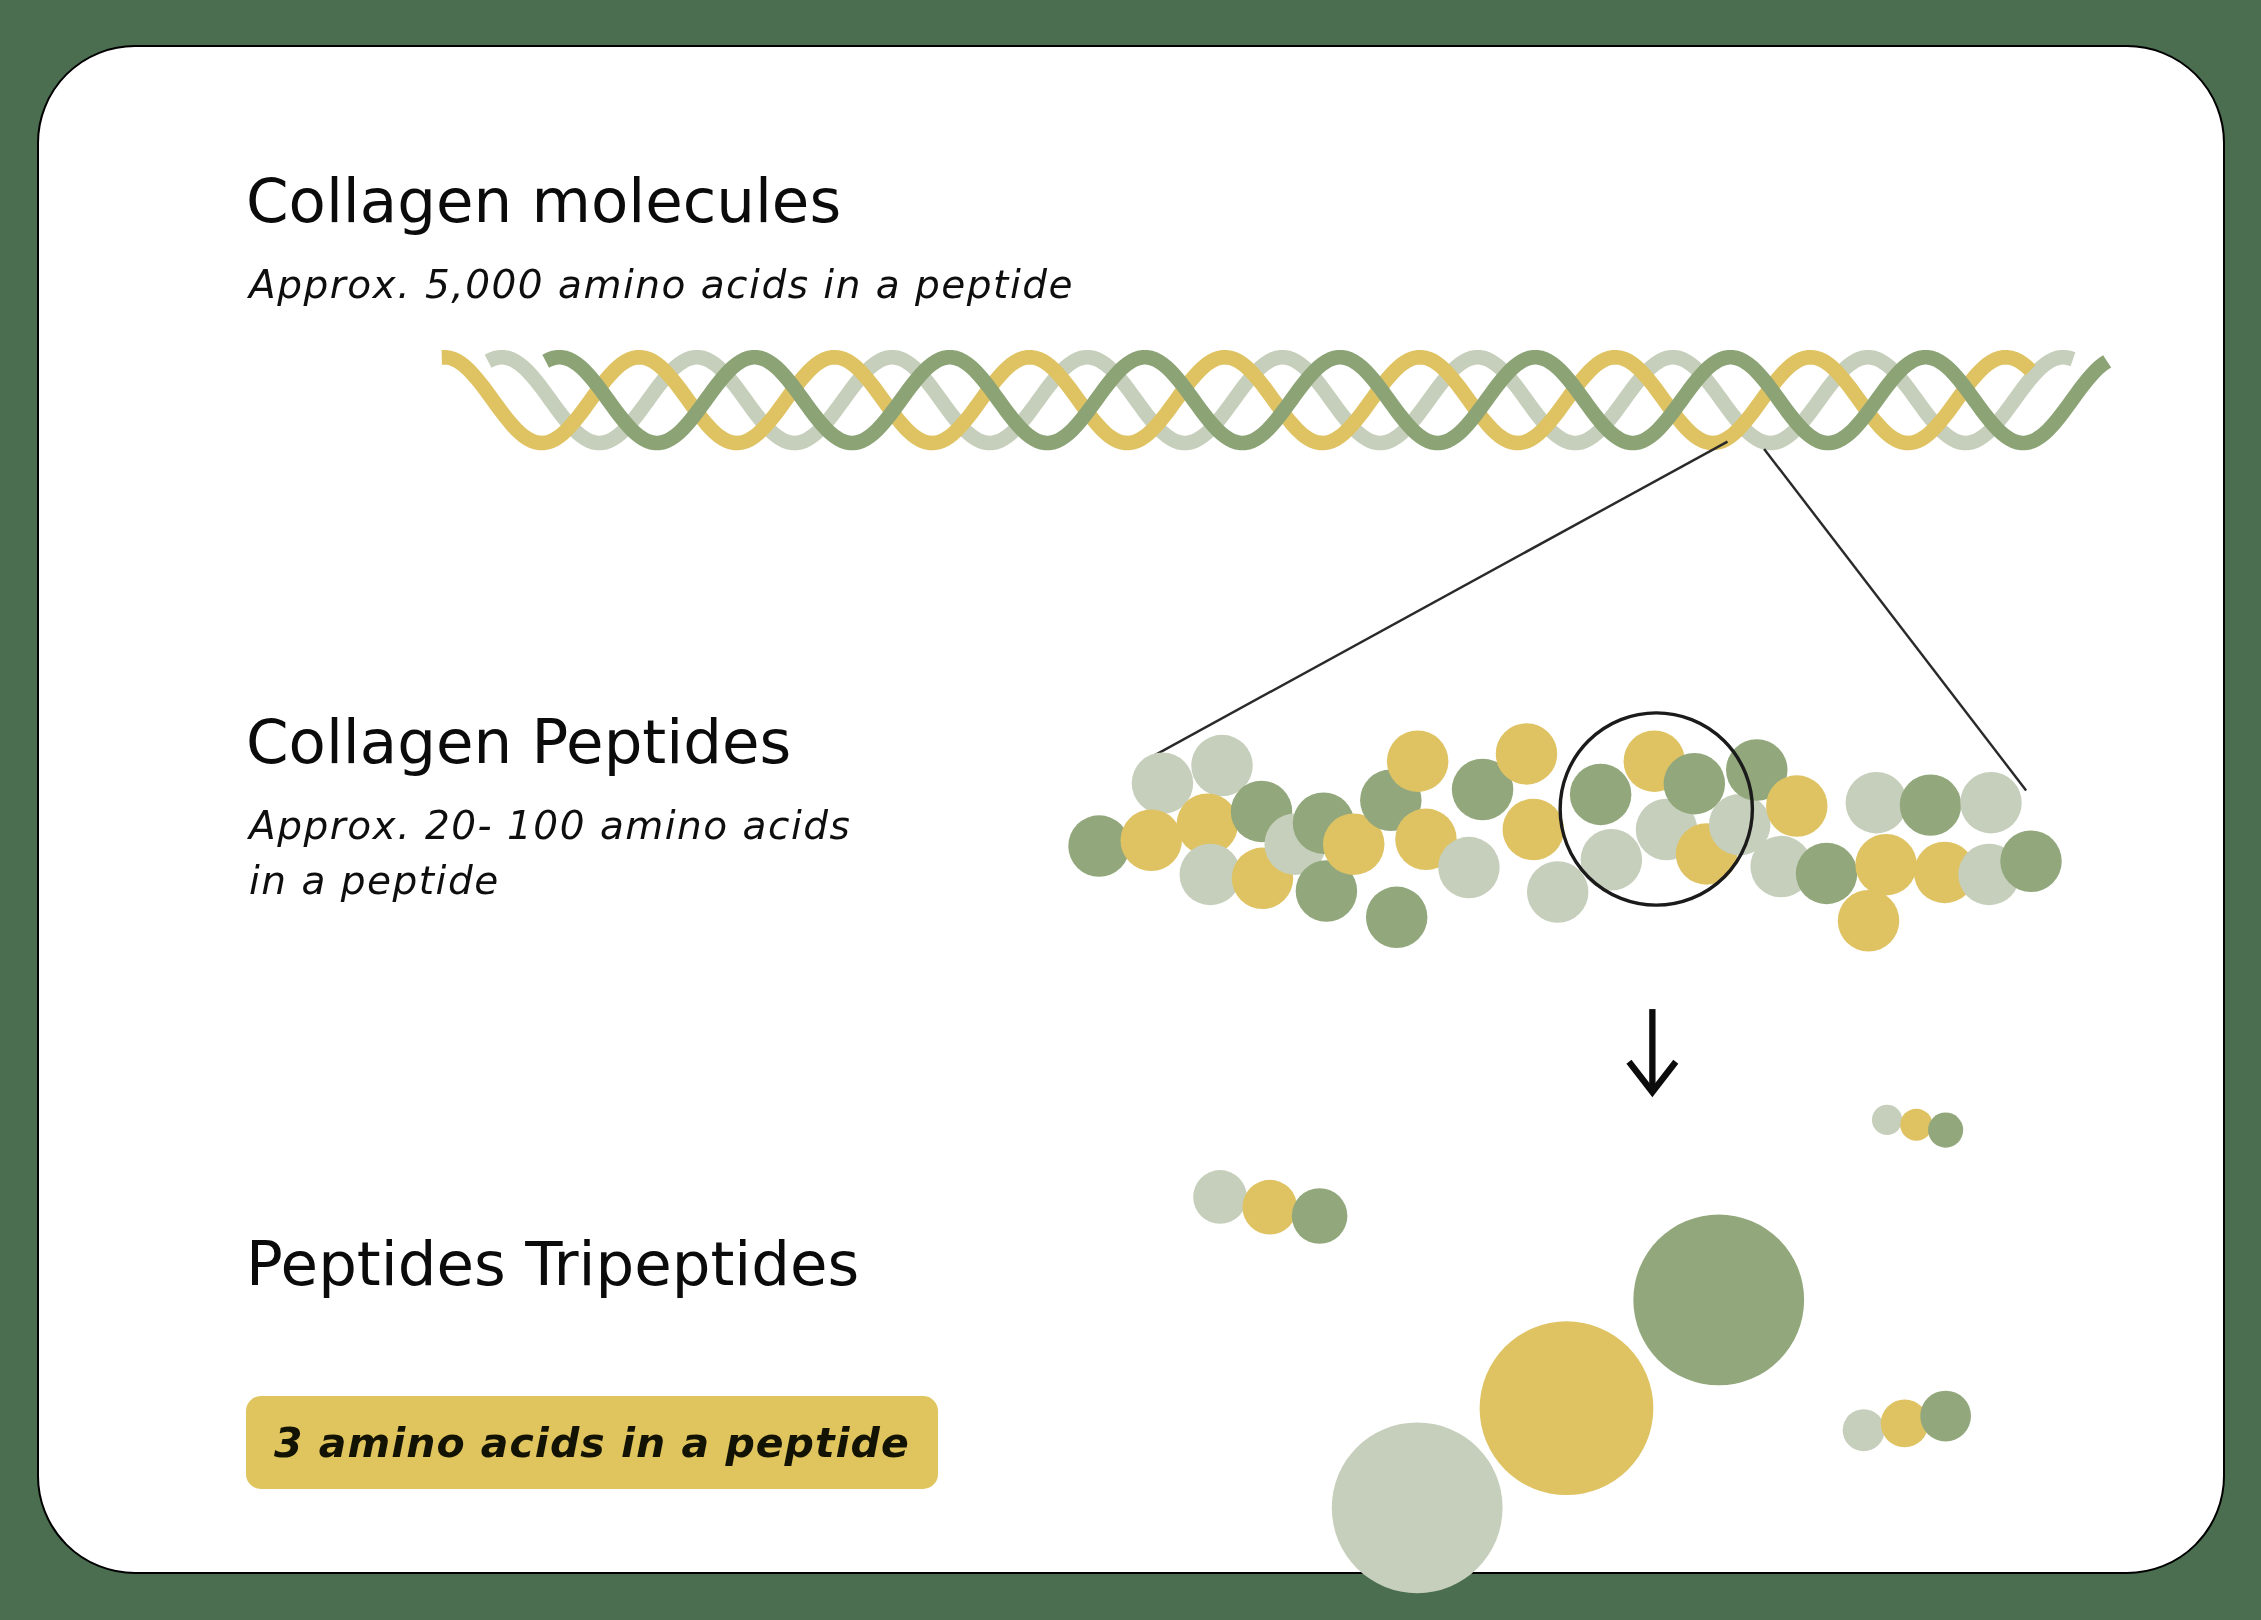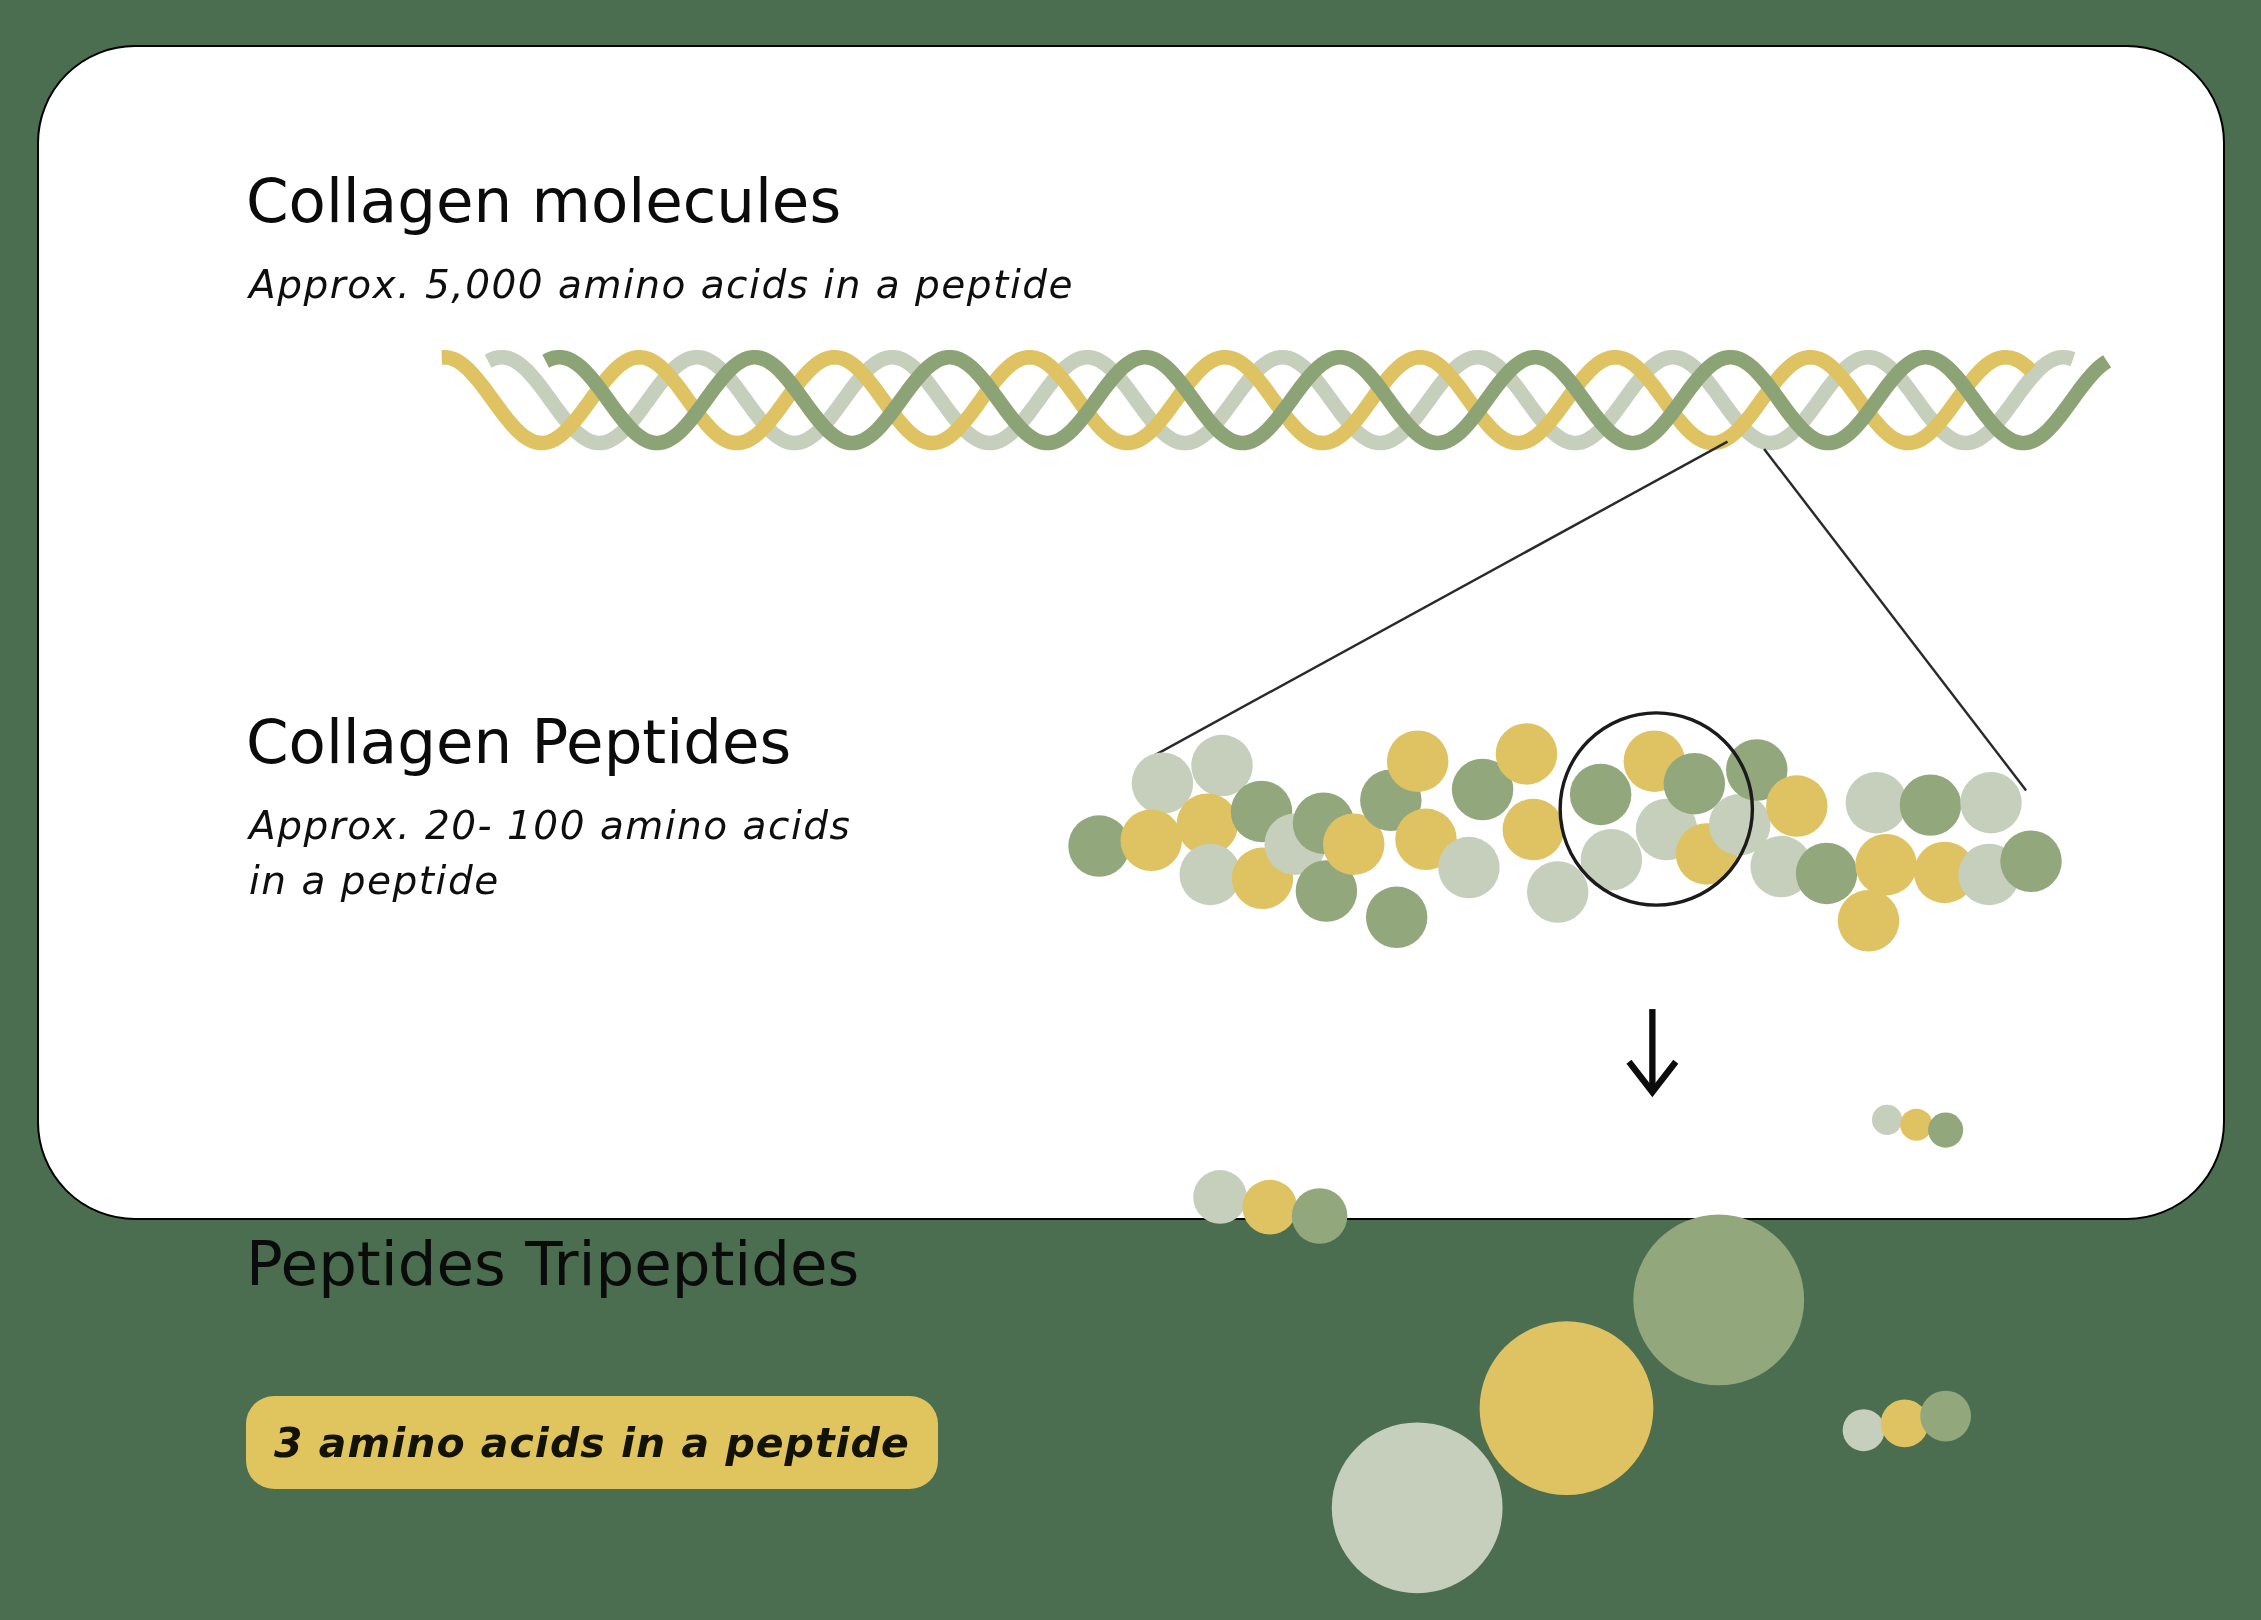--- a/index.html
+++ b/index.html
@@ -1,21 +1,21 @@
 <!DOCTYPE html>
 <html style="font-size:7.8px"><head>
 <meta charset="utf-8">
 <style>
   html,body{margin:0;padding:0}
   body{
     width:2261px;height:1620px;position:relative;overflow:hidden;
     font-family:"DejaVu Sans","Liberation Sans",sans-serif;
   }
   .card{
-    position:absolute;left:37px;top:45px;width:2188px;height:1175px;
+    position:absolute;left:37px;top:45px;width:2188px;height:1529px;
     background:#ffffff;border:2.4px solid #000;border-radius:98px;box-sizing:border-box;
   }
   .title{
     position:absolute;margin:0;font-size:61px;font-weight:500;
     color:#0b0b0b;letter-spacing:0;line-height:1.15;white-space:nowrap;
   }
   .subtitle{
     position:absolute;margin:0;font-size:39px;font-style:italic;font-weight:400;
     color:#0e0e0e;letter-spacing:1.5px;line-height:55px;white-space:pre-line;
   }
@@ -37,21 +37,21 @@
 <body style="background: rgb(74, 110, 79);">
 
 <div class="card">
   <h1 class="title" id="title-molecules">Collagen molecules</h1>
   <p class="subtitle" id="subtitle-molecules">Approx. 5,000 amino acids in a peptide</p>
 
   <h1 class="title" id="title-peptides">Collagen Peptides</h1>
   <p class="subtitle" id="subtitle-peptides"><span>Approx. 20- 100 amino acids</span><br><span>in a peptide</span></p>
 
   <h1 class="title" id="title-tripeptides">Peptides Tripeptides</h1>
-  <div class="badge" style="background: rgb(224, 196, 94);">3 amino acids in a peptide</div>
+  <div class="badge" style="background: rgb(224, 196, 94); border-radius: 15px;">3 amino acids in a peptide</div>
 </div>
 
 <svg class="illustration" viewBox="0 0 4633 3320" xmlns="http://www.w3.org/2000/svg">
     <path d="M1000.0 740.4L1008.0 736.3L1016.0 733.6L1024.0 732.2L1032.0 732.2L1040.0 733.6L1048.0 736.3L1056.0 740.4L1064.0 745.7L1072.0 752.2L1080.0 759.8L1088.0 768.3L1096.0 777.6L1104.0 787.6L1112.0 798.1L1120.0 809.0L1128.0 820.0L1136.0 831.0L1144.0 841.9L1152.0 852.4L1160.0 862.4L1168.0 871.7L1176.0 880.2L1184.0 887.8L1192.0 894.3L1200.0 899.6L1208.0 903.7L1216.0 906.4L1224.0 907.8L1232.0 907.8L1240.0 906.4L1248.0 903.7L1256.0 899.6L1264.0 894.3L1272.0 887.8L1280.0 880.2L1288.0 871.7L1296.0 862.4L1304.0 852.4L1312.0 841.9L1320.0 831.0L1328.0 820.0L1336.0 809.0L1344.0 798.1L1352.0 787.6L1360.0 777.6L1368.0 768.3L1376.0 759.8L1384.0 752.2L1392.0 745.7L1400.0 740.4L1408.0 736.3L1416.0 733.6L1424.0 732.2L1432.0 732.2L1440.0 733.6L1448.0 736.3L1456.0 740.4L1464.0 745.7L1472.0 752.2L1480.0 759.8L1488.0 768.3L1496.0 777.6L1504.0 787.6L1512.0 798.1L1520.0 809.0L1528.0 820.0L1536.0 831.0L1544.0 841.9L1552.0 852.4L1560.0 862.4L1568.0 871.7L1576.0 880.2L1584.0 887.8L1592.0 894.3L1600.0 899.6L1608.0 903.7L1616.0 906.4L1624.0 907.8L1632.0 907.8L1640.0 906.4L1648.0 903.7L1656.0 899.6L1664.0 894.3L1672.0 887.8L1680.0 880.2L1688.0 871.7L1696.0 862.4L1704.0 852.4L1712.0 841.9L1720.0 831.0L1728.0 820.0L1736.0 809.0L1744.0 798.1L1752.0 787.6L1760.0 777.6L1768.0 768.3L1776.0 759.8L1784.0 752.2L1792.0 745.7L1800.0 740.4L1808.0 736.3L1816.0 733.6L1824.0 732.2L1832.0 732.2L1840.0 733.6L1848.0 736.3L1856.0 740.4L1864.0 745.7L1872.0 752.2L1880.0 759.8L1888.0 768.3L1896.0 777.6L1904.0 787.6L1912.0 798.1L1920.0 809.0L1928.0 820.0L1936.0 831.0L1944.0 841.9L1952.0 852.4L1960.0 862.4L1968.0 871.7L1976.0 880.2L1984.0 887.8L1992.0 894.3L2000.0 899.6L2008.0 903.7L2016.0 906.4L2024.0 907.8L2032.0 907.8L2040.0 906.4L2048.0 903.7L2056.0 899.6L2064.0 894.3L2072.0 887.8L2080.0 880.2L2088.0 871.7L2096.0 862.4L2104.0 852.4L2112.0 841.9L2120.0 831.0L2128.0 820.0L2136.0 809.0L2144.0 798.1L2152.0 787.6L2160.0 777.6L2168.0 768.3L2176.0 759.8L2184.0 752.2L2192.0 745.7L2200.0 740.4L2208.0 736.3L2216.0 733.6L2224.0 732.2L2232.0 732.2L2240.0 733.6L2248.0 736.3L2256.0 740.4L2264.0 745.7L2272.0 752.2L2280.0 759.8L2288.0 768.3L2296.0 777.6L2304.0 787.6L2312.0 798.1L2320.0 809.0L2328.0 820.0L2336.0 831.0L2344.0 841.9L2352.0 852.4L2360.0 862.4L2368.0 871.7L2376.0 880.2L2384.0 887.8L2392.0 894.3L2400.0 899.6L2408.0 903.7L2416.0 906.4L2424.0 907.8L2432.0 907.8L2440.0 906.4L2448.0 903.7L2456.0 899.6L2464.0 894.3L2472.0 887.8L2480.0 880.2L2488.0 871.7L2496.0 862.4L2504.0 852.4L2512.0 841.9L2520.0 831.0L2528.0 820.0L2536.0 809.0L2544.0 798.1L2552.0 787.6L2560.0 777.6L2568.0 768.3L2576.0 759.8L2584.0 752.2L2592.0 745.7L2600.0 740.4L2608.0 736.3L2616.0 733.6L2624.0 732.2L2632.0 732.2L2640.0 733.6L2648.0 736.3L2656.0 740.4L2664.0 745.7L2672.0 752.2L2680.0 759.8L2688.0 768.3L2696.0 777.6L2704.0 787.6L2712.0 798.1L2720.0 809.0L2728.0 820.0L2736.0 831.0L2744.0 841.9L2752.0 852.4L2760.0 862.4L2768.0 871.7L2776.0 880.2L2784.0 887.8L2792.0 894.3L2800.0 899.6L2808.0 903.7L2816.0 906.4L2824.0 907.8L2832.0 907.8L2840.0 906.4L2848.0 903.7L2856.0 899.6L2864.0 894.3L2872.0 887.8L2880.0 880.2L2888.0 871.7L2896.0 862.4L2904.0 852.4L2912.0 841.9L2920.0 831.0L2928.0 820.0L2936.0 809.0L2944.0 798.1L2952.0 787.6L2960.0 777.6L2968.0 768.3L2976.0 759.8L2984.0 752.2L2992.0 745.7L3000.0 740.4L3008.0 736.3L3016.0 733.6L3024.0 732.2L3032.0 732.2L3040.0 733.6L3048.0 736.3L3056.0 740.4L3064.0 745.7L3072.0 752.2L3080.0 759.8L3088.0 768.3L3096.0 777.6L3104.0 787.6L3112.0 798.1L3120.0 809.0L3128.0 820.0L3136.0 831.0L3144.0 841.9L3152.0 852.4L3160.0 862.4L3168.0 871.7L3176.0 880.2L3184.0 887.8L3192.0 894.3L3200.0 899.6L3208.0 903.7L3216.0 906.4L3224.0 907.8L3232.0 907.8L3240.0 906.4L3248.0 903.7L3256.0 899.6L3264.0 894.3L3272.0 887.8L3280.0 880.2L3288.0 871.7L3296.0 862.4L3304.0 852.4L3312.0 841.9L3320.0 831.0L3328.0 820.0L3336.0 809.0L3344.0 798.1L3352.0 787.6L3360.0 777.6L3368.0 768.3L3376.0 759.8L3384.0 752.2L3392.0 745.7L3400.0 740.4L3408.0 736.3L3416.0 733.6L3424.0 732.2L3432.0 732.2L3440.0 733.6L3448.0 736.3L3456.0 740.4L3464.0 745.7L3472.0 752.2L3480.0 759.8L3488.0 768.3L3496.0 777.6L3504.0 787.6L3512.0 798.1L3520.0 809.0L3528.0 820.0L3536.0 831.0L3544.0 841.9L3552.0 852.4L3560.0 862.4L3568.0 871.7L3576.0 880.2L3584.0 887.8L3592.0 894.3L3600.0 899.6L3608.0 903.7L3616.0 906.4L3624.0 907.8L3632.0 907.8L3640.0 906.4L3648.0 903.7L3656.0 899.6L3664.0 894.3L3672.0 887.8L3680.0 880.2L3688.0 871.7L3696.0 862.4L3704.0 852.4L3712.0 841.9L3720.0 831.0L3728.0 820.0L3736.0 809.0L3744.0 798.1L3752.0 787.6L3760.0 777.6L3768.0 768.3L3776.0 759.8L3784.0 752.2L3792.0 745.7L3800.0 740.4L3808.0 736.3L3816.0 733.6L3824.0 732.2L3832.0 732.2L3840.0 733.6L3848.0 736.3L3856.0 740.4L3864.0 745.7L3872.0 752.2L3880.0 759.8L3888.0 768.3L3896.0 777.6L3904.0 787.6L3912.0 798.1L3920.0 809.0L3928.0 820.0L3936.0 831.0L3944.0 841.9L3952.0 852.4L3960.0 862.4L3968.0 871.7L3976.0 880.2L3984.0 887.8L3992.0 894.3L4000.0 899.6L4008.0 903.7L4016.0 906.4L4024.0 907.8L4032.0 907.8L4040.0 906.4L4048.0 903.7L4056.0 899.6L4064.0 894.3L4072.0 887.8L4080.0 880.2L4088.0 871.7L4096.0 862.4L4104.0 852.4L4112.0 841.9L4120.0 831.0L4128.0 820.0L4136.0 809.0L4144.0 798.1L4152.0 787.6L4160.0 777.6L4168.0 768.3L4176.0 759.8L4184.0 752.2L4192.0 745.7L4200.0 740.4L4208.0 736.3L4216.0 733.6L4224.0 732.2L4232.0 732.2L4240.0 733.6L4248.0 736.3" fill="none" stroke="#C6CFBB" stroke-width="30"></path>
     <path d="M905.0 732.3L913.0 732.1L921.0 733.3L929.0 735.9L937.0 739.8L945.0 745.0L953.0 751.3L961.0 758.8L969.0 767.2L977.0 776.4L985.0 786.3L993.0 796.8L1001.0 807.6L1009.0 818.6L1017.0 829.7L1025.0 840.5L1033.0 851.1L1041.0 861.2L1049.0 870.6L1057.0 879.2L1065.0 886.9L1073.0 893.6L1081.0 899.0L1089.0 903.3L1097.0 906.2L1105.0 907.7L1113.0 907.9L1121.0 906.7L1129.0 904.1L1137.0 900.2L1145.0 895.0L1153.0 888.7L1161.0 881.2L1169.0 872.8L1177.0 863.6L1185.0 853.7L1193.0 843.2L1201.0 832.4L1209.0 821.4L1217.0 810.3L1225.0 799.5L1233.0 788.9L1241.0 778.8L1249.0 769.4L1257.0 760.8L1265.0 753.1L1273.0 746.4L1281.0 741.0L1289.0 736.7L1297.0 733.8L1305.0 732.3L1313.0 732.1L1321.0 733.3L1329.0 735.9L1337.0 739.8L1345.0 745.0L1353.0 751.3L1361.0 758.8L1369.0 767.2L1377.0 776.4L1385.0 786.3L1393.0 796.8L1401.0 807.6L1409.0 818.6L1417.0 829.7L1425.0 840.5L1433.0 851.1L1441.0 861.2L1449.0 870.6L1457.0 879.2L1465.0 886.9L1473.0 893.6L1481.0 899.0L1489.0 903.3L1497.0 906.2L1505.0 907.7L1513.0 907.9L1521.0 906.7L1529.0 904.1L1537.0 900.2L1545.0 895.0L1553.0 888.7L1561.0 881.2L1569.0 872.8L1577.0 863.6L1585.0 853.7L1593.0 843.2L1601.0 832.4L1609.0 821.4L1617.0 810.3L1625.0 799.5L1633.0 788.9L1641.0 778.8L1649.0 769.4L1657.0 760.8L1665.0 753.1L1673.0 746.4L1681.0 741.0L1689.0 736.7L1697.0 733.8L1705.0 732.3L1713.0 732.1L1721.0 733.3L1729.0 735.9L1737.0 739.8L1745.0 745.0L1753.0 751.3L1761.0 758.8L1769.0 767.2L1777.0 776.4L1785.0 786.3L1793.0 796.8L1801.0 807.6L1809.0 818.6L1817.0 829.7L1825.0 840.5L1833.0 851.1L1841.0 861.2L1849.0 870.6L1857.0 879.2L1865.0 886.9L1873.0 893.6L1881.0 899.0L1889.0 903.3L1897.0 906.2L1905.0 907.7L1913.0 907.9L1921.0 906.7L1929.0 904.1L1937.0 900.2L1945.0 895.0L1953.0 888.7L1961.0 881.2L1969.0 872.8L1977.0 863.6L1985.0 853.7L1993.0 843.2L2001.0 832.4L2009.0 821.4L2017.0 810.3L2025.0 799.5L2033.0 788.9L2041.0 778.8L2049.0 769.4L2057.0 760.8L2065.0 753.1L2073.0 746.4L2081.0 741.0L2089.0 736.7L2097.0 733.8L2105.0 732.3L2113.0 732.1L2121.0 733.3L2129.0 735.9L2137.0 739.8L2145.0 745.0L2153.0 751.3L2161.0 758.8L2169.0 767.2L2177.0 776.4L2185.0 786.3L2193.0 796.8L2201.0 807.6L2209.0 818.6L2217.0 829.7L2225.0 840.5L2233.0 851.1L2241.0 861.2L2249.0 870.6L2257.0 879.2L2265.0 886.9L2273.0 893.6L2281.0 899.0L2289.0 903.3L2297.0 906.2L2305.0 907.7L2313.0 907.9L2321.0 906.7L2329.0 904.1L2337.0 900.2L2345.0 895.0L2353.0 888.7L2361.0 881.2L2369.0 872.8L2377.0 863.6L2385.0 853.7L2393.0 843.2L2401.0 832.4L2409.0 821.4L2417.0 810.3L2425.0 799.5L2433.0 788.9L2441.0 778.8L2449.0 769.4L2457.0 760.8L2465.0 753.1L2473.0 746.4L2481.0 741.0L2489.0 736.7L2497.0 733.8L2505.0 732.3L2513.0 732.1L2521.0 733.3L2529.0 735.9L2537.0 739.8L2545.0 745.0L2553.0 751.3L2561.0 758.8L2569.0 767.2L2577.0 776.4L2585.0 786.3L2593.0 796.8L2601.0 807.6L2609.0 818.6L2617.0 829.7L2625.0 840.5L2633.0 851.1L2641.0 861.2L2649.0 870.6L2657.0 879.2L2665.0 886.9L2673.0 893.6L2681.0 899.0L2689.0 903.3L2697.0 906.2L2705.0 907.7L2713.0 907.9L2721.0 906.7L2729.0 904.1L2737.0 900.2L2745.0 895.0L2753.0 888.7L2761.0 881.2L2769.0 872.8L2777.0 863.6L2785.0 853.7L2793.0 843.2L2801.0 832.4L2809.0 821.4L2817.0 810.3L2825.0 799.5L2833.0 788.9L2841.0 778.8L2849.0 769.4L2857.0 760.8L2865.0 753.1L2873.0 746.4L2881.0 741.0L2889.0 736.7L2897.0 733.8L2905.0 732.3L2913.0 732.1L2921.0 733.3L2929.0 735.9L2937.0 739.8L2945.0 745.0L2953.0 751.3L2961.0 758.8L2969.0 767.2L2977.0 776.4L2985.0 786.3L2993.0 796.8L3001.0 807.6L3009.0 818.6L3017.0 829.7L3025.0 840.5L3033.0 851.1L3041.0 861.2L3049.0 870.6L3057.0 879.2L3065.0 886.9L3073.0 893.6L3081.0 899.0L3089.0 903.3L3097.0 906.2L3105.0 907.7L3113.0 907.9L3121.0 906.7L3129.0 904.1L3137.0 900.2L3145.0 895.0L3153.0 888.7L3161.0 881.2L3169.0 872.8L3177.0 863.6L3185.0 853.7L3193.0 843.2L3201.0 832.4L3209.0 821.4L3217.0 810.3L3225.0 799.5L3233.0 788.9L3241.0 778.8L3249.0 769.4L3257.0 760.8L3265.0 753.1L3273.0 746.4L3281.0 741.0L3289.0 736.7L3297.0 733.8L3305.0 732.3L3313.0 732.1L3321.0 733.3L3329.0 735.9L3337.0 739.8L3345.0 745.0L3353.0 751.3L3361.0 758.8L3369.0 767.2L3377.0 776.4L3385.0 786.3L3393.0 796.8L3401.0 807.6L3409.0 818.6L3417.0 829.7L3425.0 840.5L3433.0 851.1L3441.0 861.2L3449.0 870.6L3457.0 879.2L3465.0 886.9L3473.0 893.6L3481.0 899.0L3489.0 903.3L3497.0 906.2L3505.0 907.7L3513.0 907.9L3521.0 906.7L3529.0 904.1L3537.0 900.2L3545.0 895.0L3553.0 888.7L3561.0 881.2L3569.0 872.8L3577.0 863.6L3585.0 853.7L3593.0 843.2L3601.0 832.4L3609.0 821.4L3617.0 810.3L3625.0 799.5L3633.0 788.9L3641.0 778.8L3649.0 769.4L3657.0 760.8L3665.0 753.1L3673.0 746.4L3681.0 741.0L3689.0 736.7L3697.0 733.8L3705.0 732.3L3713.0 732.1L3721.0 733.3L3729.0 735.9L3737.0 739.8L3745.0 745.0L3753.0 751.3L3761.0 758.8L3769.0 767.2L3777.0 776.4L3785.0 786.3L3793.0 796.8L3801.0 807.6L3809.0 818.6L3817.0 829.7L3825.0 840.5L3833.0 851.1L3841.0 861.2L3849.0 870.6L3857.0 879.2L3865.0 886.9L3873.0 893.6L3881.0 899.0L3889.0 903.3L3897.0 906.2L3905.0 907.7L3913.0 907.9L3921.0 906.7L3929.0 904.1L3937.0 900.2L3945.0 895.0L3953.0 888.7L3961.0 881.2L3969.0 872.8L3977.0 863.6L3985.0 853.7L3993.0 843.2L4001.0 832.4L4009.0 821.4L4017.0 810.3L4025.0 799.5L4033.0 788.9L4041.0 778.8L4049.0 769.4L4057.0 760.8L4065.0 753.1L4073.0 746.4L4081.0 741.0L4089.0 736.7L4097.0 733.8L4105.0 732.3L4113.0 732.1L4121.0 733.3L4129.0 735.9L4137.0 739.8L4145.0 745.0L4153.0 751.3L4161.0 758.8" fill="none" stroke="#DFC363" stroke-width="30"></path>
     <path d="M1118.0 740.4L1126.0 736.3L1134.0 733.6L1142.0 732.2L1150.0 732.2L1158.0 733.6L1166.0 736.3L1174.0 740.4L1182.0 745.7L1190.0 752.2L1198.0 759.8L1206.0 768.3L1214.0 777.6L1222.0 787.6L1230.0 798.1L1238.0 809.0L1246.0 820.0L1254.0 831.0L1262.0 841.9L1270.0 852.4L1278.0 862.4L1286.0 871.7L1294.0 880.2L1302.0 887.8L1310.0 894.3L1318.0 899.6L1326.0 903.7L1334.0 906.4L1342.0 907.8L1350.0 907.8L1358.0 906.4L1366.0 903.7L1374.0 899.6L1382.0 894.3L1390.0 887.8L1398.0 880.2L1406.0 871.7L1414.0 862.4L1422.0 852.4L1430.0 841.9L1438.0 831.0L1446.0 820.0L1454.0 809.0L1462.0 798.1L1470.0 787.6L1478.0 777.6L1486.0 768.3L1494.0 759.8L1502.0 752.2L1510.0 745.7L1518.0 740.4L1526.0 736.3L1534.0 733.6L1542.0 732.2L1550.0 732.2L1558.0 733.6L1566.0 736.3L1574.0 740.4L1582.0 745.7L1590.0 752.2L1598.0 759.8L1606.0 768.3L1614.0 777.6L1622.0 787.6L1630.0 798.1L1638.0 809.0L1646.0 820.0L1654.0 831.0L1662.0 841.9L1670.0 852.4L1678.0 862.4L1686.0 871.7L1694.0 880.2L1702.0 887.8L1710.0 894.3L1718.0 899.6L1726.0 903.7L1734.0 906.4L1742.0 907.8L1750.0 907.8L1758.0 906.4L1766.0 903.7L1774.0 899.6L1782.0 894.3L1790.0 887.8L1798.0 880.2L1806.0 871.7L1814.0 862.4L1822.0 852.4L1830.0 841.9L1838.0 831.0L1846.0 820.0L1854.0 809.0L1862.0 798.1L1870.0 787.6L1878.0 777.6L1886.0 768.3L1894.0 759.8L1902.0 752.2L1910.0 745.7L1918.0 740.4L1926.0 736.3L1934.0 733.6L1942.0 732.2L1950.0 732.2L1958.0 733.6L1966.0 736.3L1974.0 740.4L1982.0 745.7L1990.0 752.2L1998.0 759.8L2006.0 768.3L2014.0 777.6L2022.0 787.6L2030.0 798.1L2038.0 809.0L2046.0 820.0L2054.0 831.0L2062.0 841.9L2070.0 852.4L2078.0 862.4L2086.0 871.7L2094.0 880.2L2102.0 887.8L2110.0 894.3L2118.0 899.6L2126.0 903.7L2134.0 906.4L2142.0 907.8L2150.0 907.8L2158.0 906.4L2166.0 903.7L2174.0 899.6L2182.0 894.3L2190.0 887.8L2198.0 880.2L2206.0 871.7L2214.0 862.4L2222.0 852.4L2230.0 841.9L2238.0 831.0L2246.0 820.0L2254.0 809.0L2262.0 798.1L2270.0 787.6L2278.0 777.6L2286.0 768.3L2294.0 759.8L2302.0 752.2L2310.0 745.7L2318.0 740.4L2326.0 736.3L2334.0 733.6L2342.0 732.2L2350.0 732.2L2358.0 733.6L2366.0 736.3L2374.0 740.4L2382.0 745.7L2390.0 752.2L2398.0 759.8L2406.0 768.3L2414.0 777.6L2422.0 787.6L2430.0 798.1L2438.0 809.0L2446.0 820.0L2454.0 831.0L2462.0 841.9L2470.0 852.4L2478.0 862.4L2486.0 871.7L2494.0 880.2L2502.0 887.8L2510.0 894.3L2518.0 899.6L2526.0 903.7L2534.0 906.4L2542.0 907.8L2550.0 907.8L2558.0 906.4L2566.0 903.7L2574.0 899.6L2582.0 894.3L2590.0 887.8L2598.0 880.2L2606.0 871.7L2614.0 862.4L2622.0 852.4L2630.0 841.9L2638.0 831.0L2646.0 820.0L2654.0 809.0L2662.0 798.1L2670.0 787.6L2678.0 777.6L2686.0 768.3L2694.0 759.8L2702.0 752.2L2710.0 745.7L2718.0 740.4L2726.0 736.3L2734.0 733.6L2742.0 732.2L2750.0 732.2L2758.0 733.6L2766.0 736.3L2774.0 740.4L2782.0 745.7L2790.0 752.2L2798.0 759.8L2806.0 768.3L2814.0 777.6L2822.0 787.6L2830.0 798.1L2838.0 809.0L2846.0 820.0L2854.0 831.0L2862.0 841.9L2870.0 852.4L2878.0 862.4L2886.0 871.7L2894.0 880.2L2902.0 887.8L2910.0 894.3L2918.0 899.6L2926.0 903.7L2934.0 906.4L2942.0 907.8L2950.0 907.8L2958.0 906.4L2966.0 903.7L2974.0 899.6L2982.0 894.3L2990.0 887.8L2998.0 880.2L3006.0 871.7L3014.0 862.4L3022.0 852.4L3030.0 841.9L3038.0 831.0L3046.0 820.0L3054.0 809.0L3062.0 798.1L3070.0 787.6L3078.0 777.6L3086.0 768.3L3094.0 759.8L3102.0 752.2L3110.0 745.7L3118.0 740.4L3126.0 736.3L3134.0 733.6L3142.0 732.2L3150.0 732.2L3158.0 733.6L3166.0 736.3L3174.0 740.4L3182.0 745.7L3190.0 752.2L3198.0 759.8L3206.0 768.3L3214.0 777.6L3222.0 787.6L3230.0 798.1L3238.0 809.0L3246.0 820.0L3254.0 831.0L3262.0 841.9L3270.0 852.4L3278.0 862.4L3286.0 871.7L3294.0 880.2L3302.0 887.8L3310.0 894.3L3318.0 899.6L3326.0 903.7L3334.0 906.4L3342.0 907.8L3350.0 907.8L3358.0 906.4L3366.0 903.7L3374.0 899.6L3382.0 894.3L3390.0 887.8L3398.0 880.2L3406.0 871.7L3414.0 862.4L3422.0 852.4L3430.0 841.9L3438.0 831.0L3446.0 820.0L3454.0 809.0L3462.0 798.1L3470.0 787.6L3478.0 777.6L3486.0 768.3L3494.0 759.8L3502.0 752.2L3510.0 745.7L3518.0 740.4L3526.0 736.3L3534.0 733.6L3542.0 732.2L3550.0 732.2L3558.0 733.6L3566.0 736.3L3574.0 740.4L3582.0 745.7L3590.0 752.2L3598.0 759.8L3606.0 768.3L3614.0 777.6L3622.0 787.6L3630.0 798.1L3638.0 809.0L3646.0 820.0L3654.0 831.0L3662.0 841.9L3670.0 852.4L3678.0 862.4L3686.0 871.7L3694.0 880.2L3702.0 887.8L3710.0 894.3L3718.0 899.6L3726.0 903.7L3734.0 906.4L3742.0 907.8L3750.0 907.8L3758.0 906.4L3766.0 903.7L3774.0 899.6L3782.0 894.3L3790.0 887.8L3798.0 880.2L3806.0 871.7L3814.0 862.4L3822.0 852.4L3830.0 841.9L3838.0 831.0L3846.0 820.0L3854.0 809.0L3862.0 798.1L3870.0 787.6L3878.0 777.6L3886.0 768.3L3894.0 759.8L3902.0 752.2L3910.0 745.7L3918.0 740.4L3926.0 736.3L3934.0 733.6L3942.0 732.2L3950.0 732.2L3958.0 733.6L3966.0 736.3L3974.0 740.4L3982.0 745.7L3990.0 752.2L3998.0 759.8L4006.0 768.3L4014.0 777.6L4022.0 787.6L4030.0 798.1L4038.0 809.0L4046.0 820.0L4054.0 831.0L4062.0 841.9L4070.0 852.4L4078.0 862.4L4086.0 871.7L4094.0 880.2L4102.0 887.8L4110.0 894.3L4118.0 899.6L4126.0 903.7L4134.0 906.4L4142.0 907.8L4150.0 907.8L4158.0 906.4L4166.0 903.7L4174.0 899.6L4182.0 894.3L4190.0 887.8L4198.0 880.2L4206.0 871.7L4214.0 862.4L4222.0 852.4L4230.0 841.9L4238.0 831.0L4246.0 820.0L4254.0 809.0L4262.0 798.1L4270.0 787.6L4278.0 777.6L4286.0 768.3L4294.0 759.8L4302.0 752.2L4310.0 745.7L4318.0 740.4" fill="none" stroke="#8CA376" stroke-width="30"></path>
     <line x1="3540" y1="905" x2="2360" y2="1551" stroke="#2A2A2A" stroke-width="5"></line>
     <line x1="3615" y1="920" x2="4152" y2="1620" stroke="#2A2A2A" stroke-width="5"></line>
     <circle cx="2252" cy="1734" r="63" fill="#92A87C"></circle>
     <circle cx="2382" cy="1605" r="63" fill="#C6CFBB"></circle>

